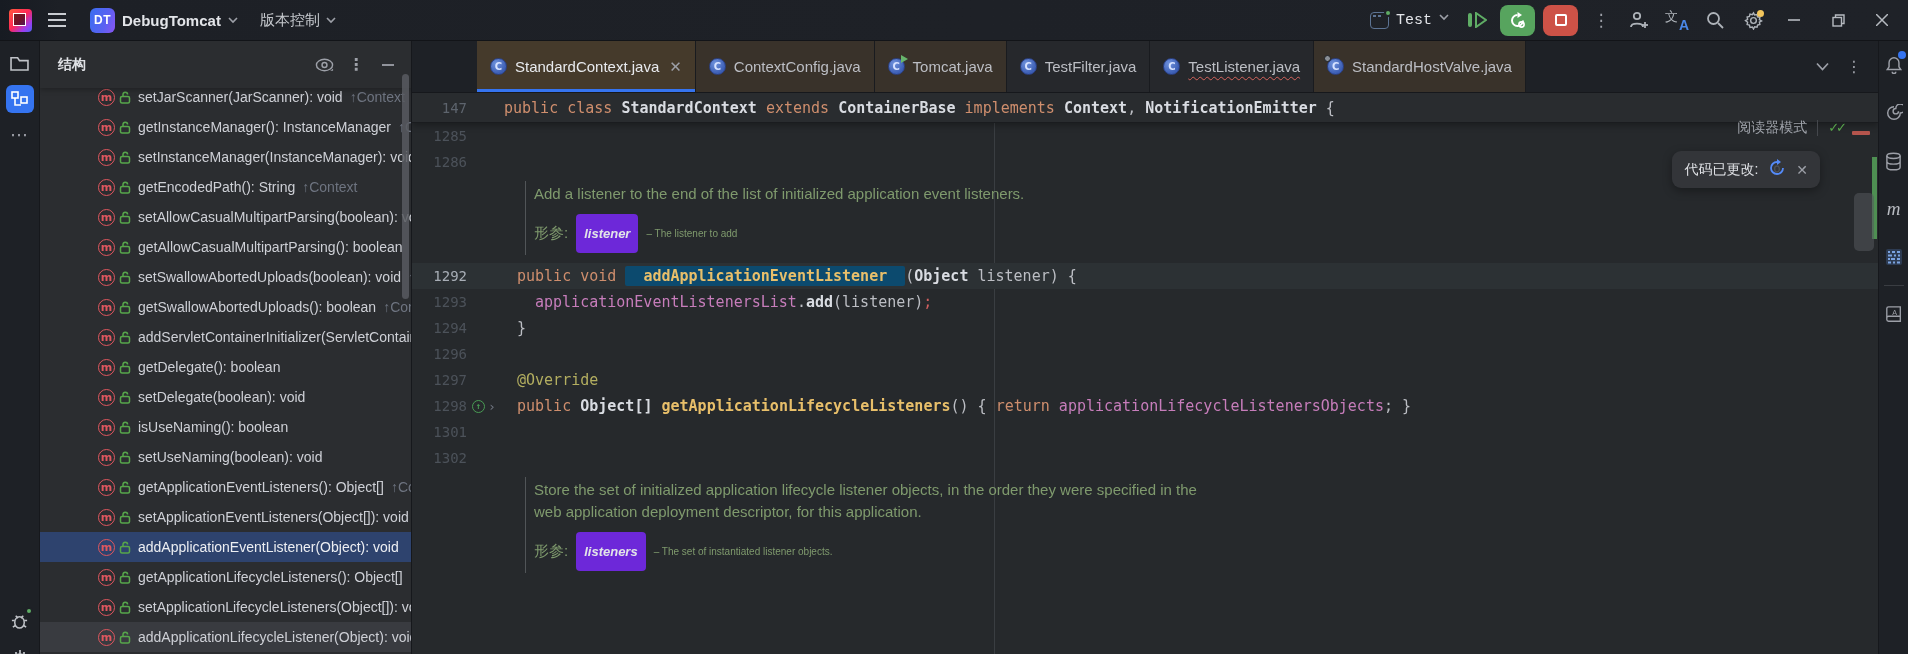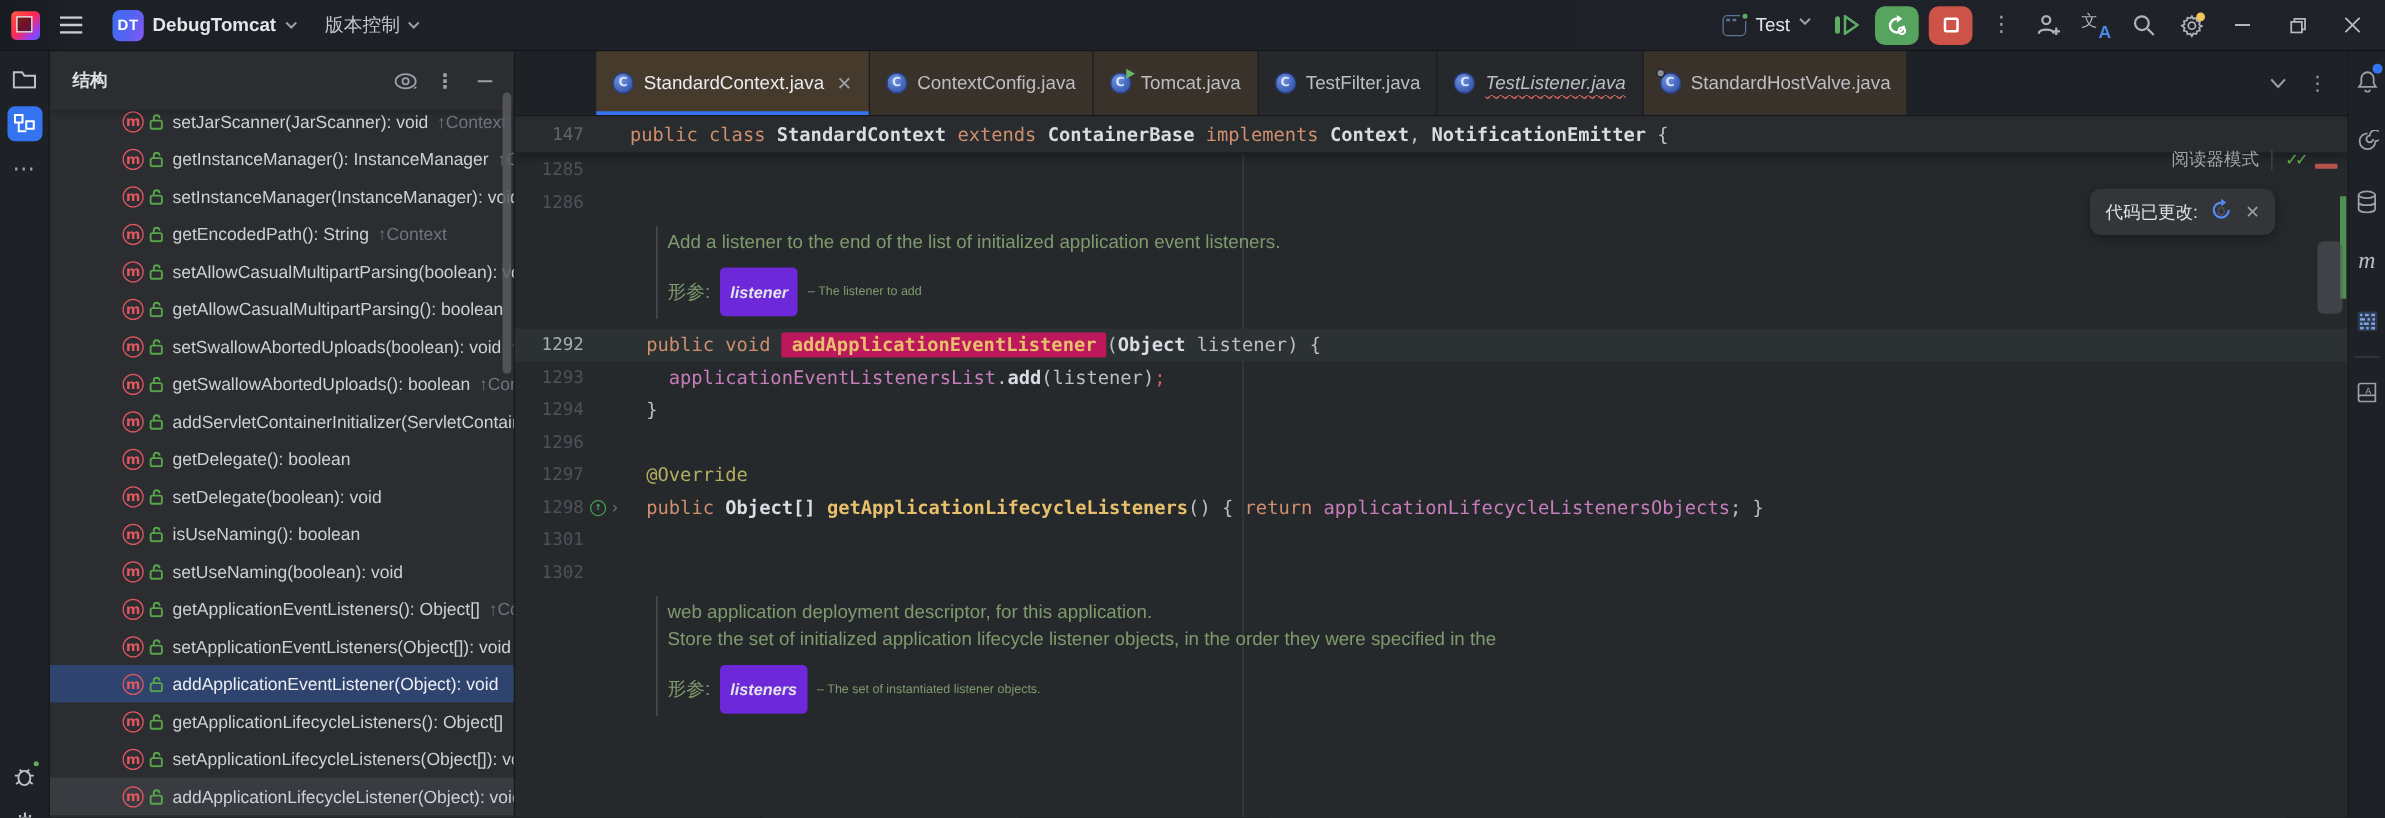--- a/index.html
+++ b/index.html
@@ -14,21 +14,21 @@
   .idea-logo { width:23px; height:23px; border-radius:4px;
     background:linear-gradient(135deg,#ff5a3c 0%,#fe2857 48%,#9c3cf0 78%,#4a64f5 100%); position:relative; }
   .idea-logo:after { content:""; position:absolute; left:4px; top:4px; width:11px; height:11px; border:1.6px solid #fff; background:rgba(0,0,0,.55); }
   .tb-btn { width:34px; height:30px; display:flex; align-items:center; justify-content:center; border-radius:6px; color:#c9ccd1; }
   .proj { display:flex; align-items:center; gap:7px; padding:3px 8px; border-radius:6px; font-size:15px; color:#e3e5e9; font-weight:600;text-align:center; }
   .dt-badge { width:25px; height:25px; border-radius:6px; background:linear-gradient(110deg,#3a6ef0 0%,#5a61f2 60%,#8b55f3 100%);
     color:#fff; font-size:12px; font-weight:bold; display:flex; align-items:center; justify-content:center; letter-spacing:.5px; }
   .vcs { display:flex; align-items:center; gap:6px; font-size:15px; color:#c4c7cc; padding:3px 6px; }
   .chev { width:10px; height:10px; }
   .tb-right { margin-left:auto; display:flex; align-items:center; gap:4px; padding-right:6px; }
-  .runcfg { display:flex; gap:7px; padding:3px 7px; border-radius:6px; font-size:15px; color:#e3e5e9; }
+  .runcfg { display:flex; gap:7px; padding:3px 7px; border-radius:6px; font-size:15px; color:#e3e5e9;font-family:Liberation Mono, monospace; }
   .runwin { position:relative; width:19px; height:17px; border:1.7px solid #5d7494; border-radius:4px; }
   .runwin i { position:absolute; left:2px; top:2px; width:3px; height:2px; background:#5d7494; box-shadow:5px 0 0 #5d7494; }
   .runwin b { position:absolute; right:-4px; top:-4px; width:8px; height:8px; border-radius:50%; background:#5fad65; border:2px solid #1f2228; }
   .sqbtn { width:35px; height:31px; border-radius:8px; display:flex; align-items:center; justify-content:center; margin:0 2px; }
   .sqbtn.green { background:#57a45e; }
   .sqbtn.red { background:#cd5247; }
   .stopglyph { width:12px; height:12px; border:2px solid #fff; border-radius:2px; }
   .winctl { width:40px; height:34px; display:flex; align-items:center; justify-content:center; color:#b6bac0; }
 
   
@@ -64,21 +64,21 @@
   
   .editor-zone { flex:1; display:flex; flex-direction:column; min-width:0; position:relative; }
   .tabbar { height:52px; background:#1e2126; display:flex; align-items:stretch; border-bottom:1px solid #16181c; }
   .tab-spacer { width:65px; flex:0 0 auto; }
   .tab { display:flex; align-items:center; gap:8px; padding:0 13px; font-size:15px; color:#bcbec4;
     border-right:1px solid #191b1f; position:relative; flex:0 0 auto; }
   .tab.lib { background:#39322a; }
   .tab.proj-t { background:#26282c; }
   .tab.active { background:#453a2b; color:#e8eaee; }
   .tab.active:after { content:""; position:absolute; left:0; right:0; bottom:0; height:3px; background:#3574f0; }
-  .tab .err-label { text-decoration:underline wavy #d5645c 1px; text-underline-offset:4px;font-style:italic; }
+  .tab .err-label { text-decoration:underline wavy #d5645c 1px; text-underline-offset:4px; }
   .tab-close { color:#9da0a8; font-size:15px; margin-left:2px; }
   .cls-ico { position:relative; width:17px; height:17px; flex:0 0 auto; }
   .cls-ico .ball { width:17px; height:17px; border-radius:50%; background:radial-gradient(circle at 35% 30%,#6f92dd,#3c5eb4 70%);
     color:#d7e2ff; font-size:10px; font-weight:bold; display:flex; align-items:center; justify-content:center;
     border:1px solid #2b4186; font-family:"DejaVu Sans",sans-serif; }
   .cls-ico .runover { position:absolute; right:-3px; top:-3px; width:0; height:0;
     border-left:7px solid #68b56c; border-top:4px solid transparent; border-bottom:4px solid transparent; }
   .cls-ico .lockover { position:absolute; left:-3px; top:-3px; width:7px; height:7px; border-radius:50%; background:#8a8f96; border:1px solid #1e2126; }
   .tabbar-ctl { margin-left:auto; display:flex; align-items:center; gap:4px; padding-right:10px; color:#9da0a8; }
   .tabbar-btn { width:28px; height:28px; display:flex; align-items:center; justify-content:center; border-radius:5px; }
@@ -100,21 +100,21 @@
     font-size:9px; display:flex; align-items:center; justify-content:center; font-weight:bold; }
   .fold { color:#6f7580; font-size:13px; }
   .ct { white-space:pre; color:#bcbec4; }
   .ind1 { padding-left:18px; } .ind2 { padding-left:36px; }
 
   .tk-kw { color:#cf8e6d; }
   .tk-cls { color:#d9dce2; font-weight:bold; }
   .tk-pl { color:#bcbec4; }
   .tk-fld { color:#c77dbb; }
   .tk-mth { color:#e8bf6a; font-weight:bold; }
-  .tk-mhl { color:#e8bf6a; font-weight:bold; background:#be185d; border-radius:2px; padding:1px 8px; }
+  .tk-mhl { color:#e8bf6a; font-weight:bold; background:#0c4a6e; border-radius:2px; padding:1px 18px; }
   .tk-ann { color:#b3ae60; }
   .tk-semi { color:#d05f5f; }
 
   .doc { position:relative; padding:8px 0 10px 0; font-family:"Liberation Sans","DejaVu Sans",sans-serif; }
   .doc .bar { position:absolute; left:113px; top:6px; bottom:8px; width:1px; background:#515558; }
   .doc .dline { padding-left:122px; color:#7f9a6d; font-size:15px; line-height:22px; white-space:nowrap; }
   .doc .dparam { padding-left:122px; margin-top:9px; display:flex; align-items:center; gap:8px; white-space:nowrap; }
   .doc .plabel { color:#7f9a6d; font-size:15px; }
   .doc .chip { background:#6d28d9; color:#e2e4e8; font-size:13px; font-weight:bold; border-radius:4px; padding:12px 8px;font-style:italic; }
   .doc .pdesc { color:#7f9a6d; font-size:10px; }
@@ -577,22 +577,22 @@
               <span class="gut"></span>
               <span class="ct ind0"></span>
             </div>
             <div class="cl">
               <span class="ln">1302</span>
               <span class="gut"></span>
               <span class="ct ind0"></span>
             </div>
             <div class="doc">
               <div class="bar"></div>
+              <div class="dline">Store the set of initialized application lifecycle listener objects, in the order they were specified in the</div>
               <div class="dline">web application deployment descriptor, for this application.</div>
-              <div class="dline">Store the set of initialized application lifecycle listener objects, in the order they were specified in the</div>
               <div class="dparam">
                 <span class="plabel">形参:</span>
                 <span class="chip">listeners</span>
                 <span class="pdesc">– The set of instantiated listener objects.</span>
               </div>
             </div>
           </div>
 
         <div class="notif">
           <span>代码已更改:</span>

